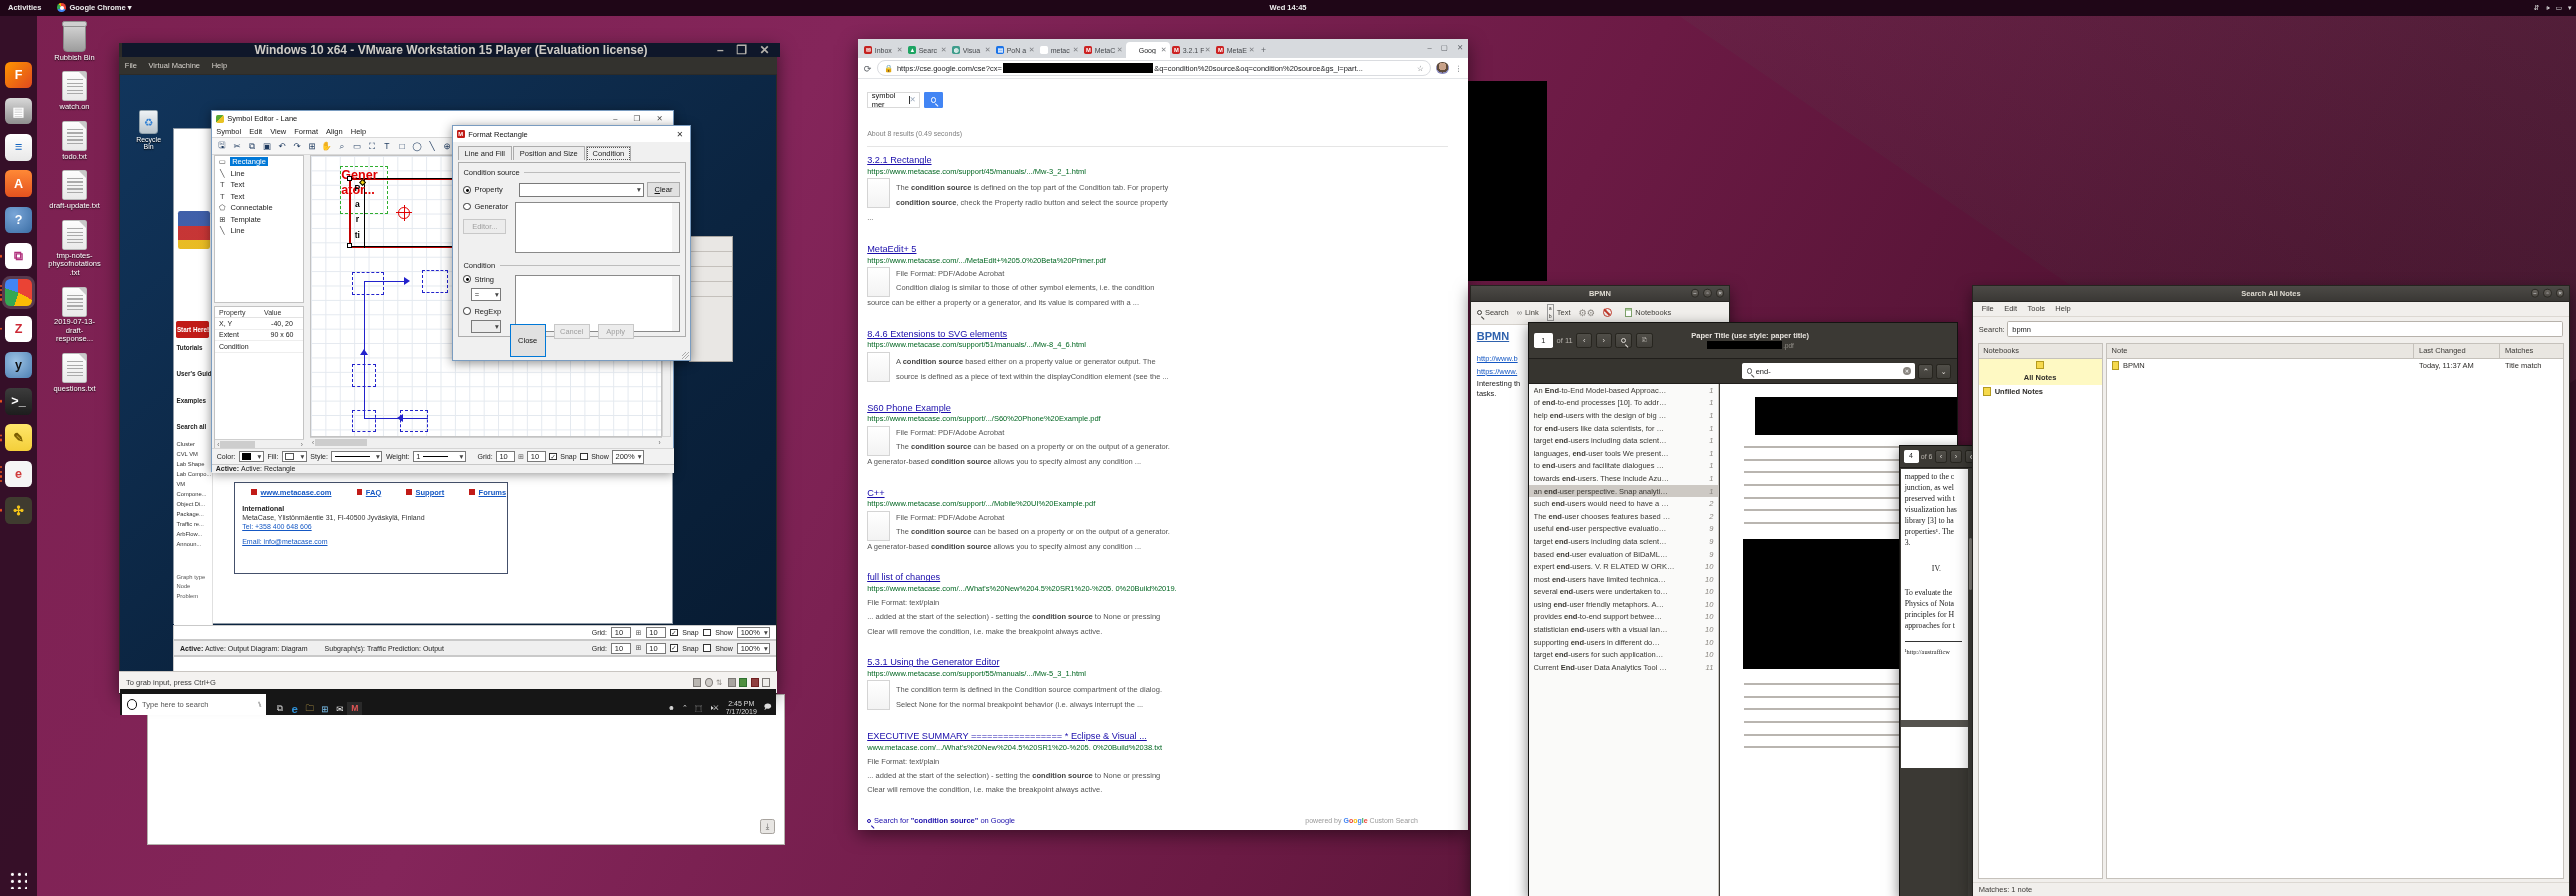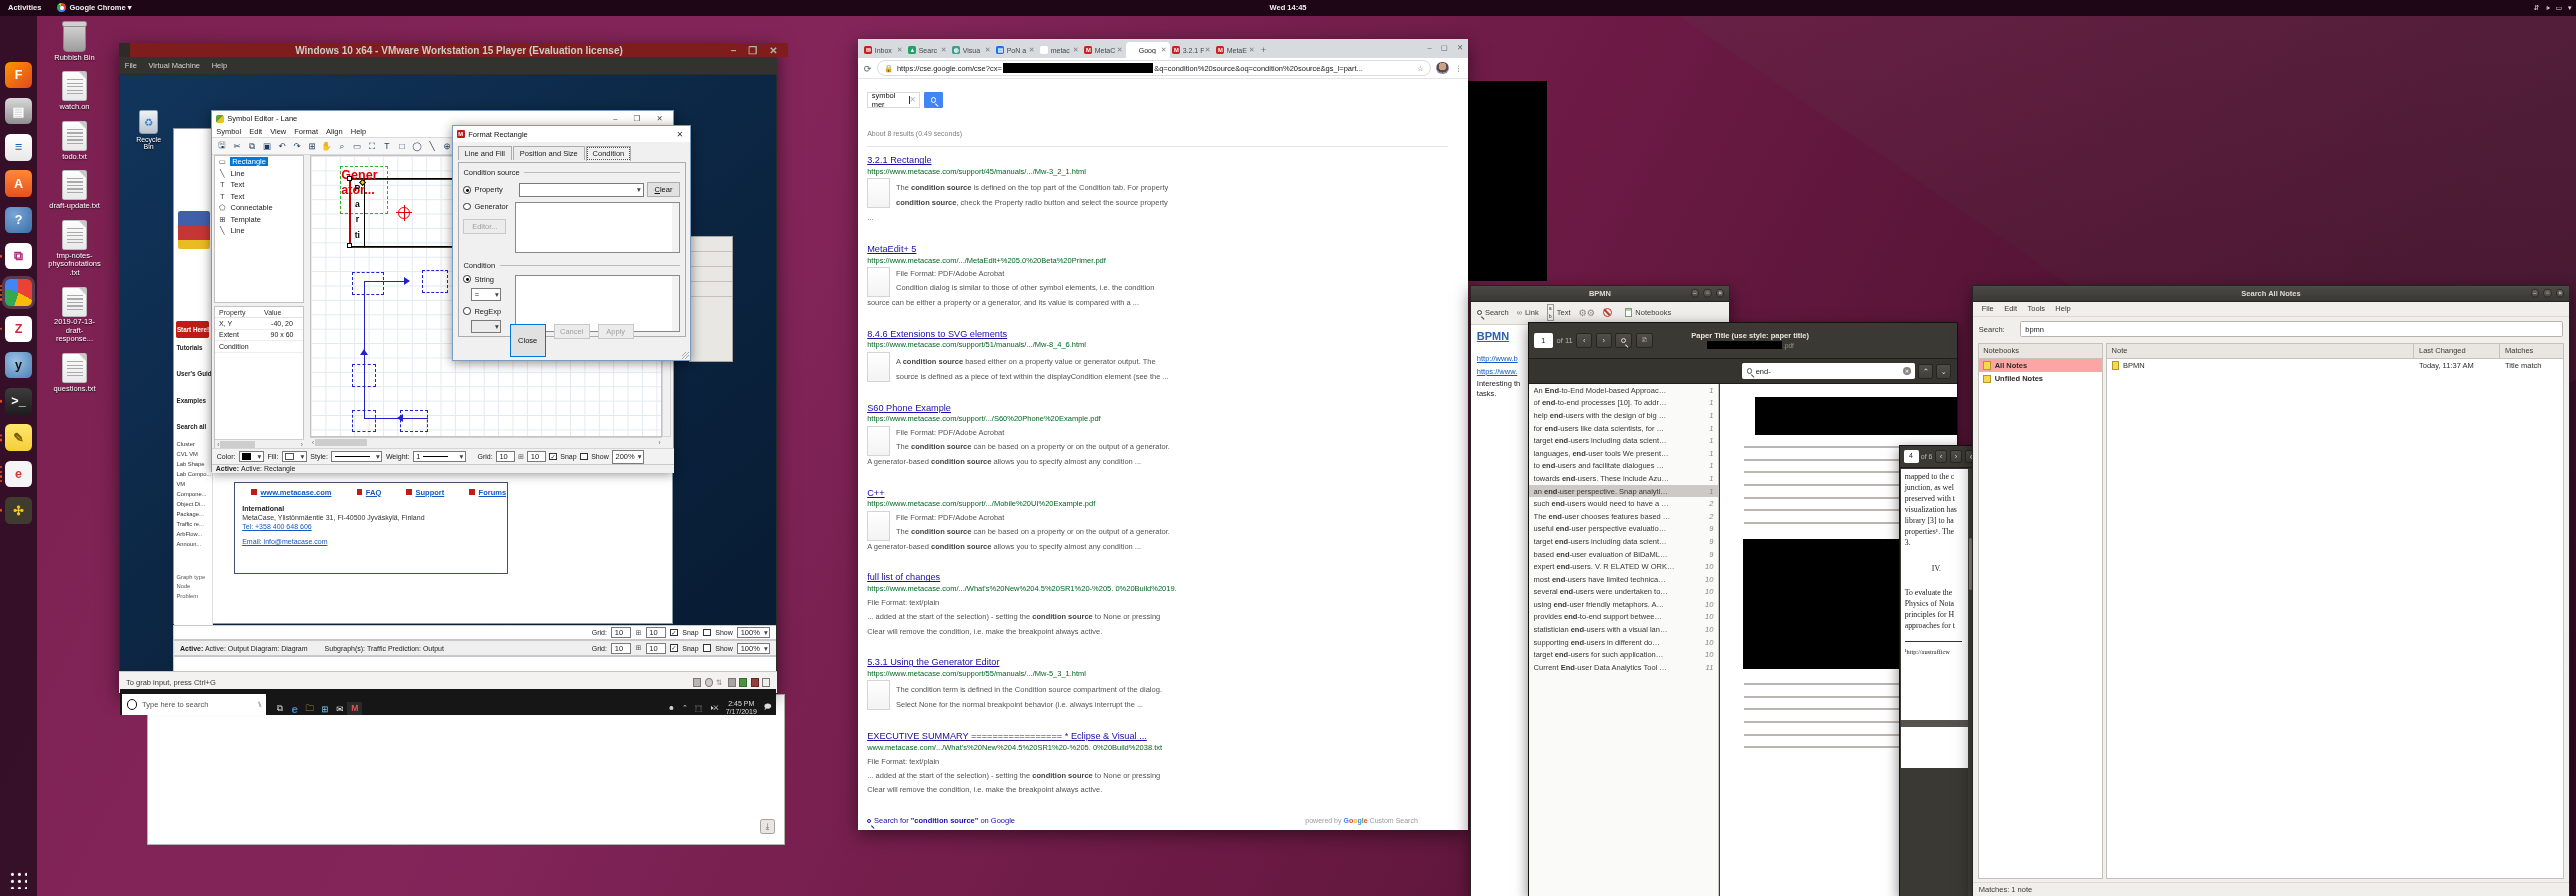--- a/index.html
+++ b/index.html
@@ -110,21 +110,21 @@
       <div class="tri1"></div>
       <div class="tri2"></div>
     </div>
 
   <div class="abs" style="left:1468px;top:81px;width:79px;height:200px;background:#000;z-index:6"></div>
 
   <div class="abs" style="left:147px;top:694px;width:638px;height:151px;background:#fff;border:0.6px solid #b5b1ad;z-index:7"></div>
   <div class="abs" style="left:760px;top:819px;width:15px;height:15px;background:#e8e6e3;border:0.6px solid #a7a39e;border-radius:2.3px;z-index:8;display:flex;align-items:center;justify-content:center;color:#555;font-size:8px">⤓</div>
 
   <div class="abs" style="left:119px;top:43px;width:658px;height:651px;background:#2c2b28;box-shadow:0 4.6px 17px rgba(0,0,0,.55);z-index:10">
-    <div class="abs" style="left:11px;top:0;width:658px;height:14.4px;background:#7f1d1d;color:#cfcbc5;display:flex;align-items:center;justify-content:center;font-weight:bold;font-size:10px">
+    <div class="abs" style="left:3px;top:0;width:658px;height:14.4px;background:#0f172a;color:#cfcbc5;display:flex;align-items:center;justify-content:center;font-weight:bold;font-size:12px">
       <span>Windows 10 x64 - VMware Workstation 15 Player (Evaluation license)</span>
       <span class="abs" style="right:5.8px;color:#b5b1ab;letter-spacing:4.6px">– ❐ ✕</span>
     </div>
     <div class="abs" style="left:0;top:14.4px;width:658px;height:17px;background:#33322e;display:flex;align-items:center;color:#d6d2cc">
       <div style="display:flex">
 
       <span style="padding:2.3px 5.8px">File</span>
           <span style="padding:2.3px 5.8px">Virtual Machine</span>
           <span style="padding:2.3px 5.8px">Help</span>
         </div>
@@ -987,32 +987,32 @@
         </span>
     </div>
     <div style="height:15px;display:flex;align-items:center;padding:0 3.5px;color:#3b3936;font-size:7.5px;border-bottom:0.6px solid #dcd8d2">
       <div style="display:flex">
           <span style="padding:1.2px 5.2px">File</span>
           <span style="padding:1.2px 5.2px">Edit</span>
           <span style="padding:1.2px 5.2px">Tools</span>
           <span style="padding:1.2px 5.2px">Help</span>
         </div>
     </div>
-    <div style="display:flex;align-items:center;gap:15px;padding:4.6px 5.8px">
+    <div style="display:flex;align-items:center;gap:2px;padding:4.6px 5.8px">
       <span style="color:#3b3936">Search:</span>
       <span style="flex:1;height:16px;background:#fff;border:0.6px solid #b7b2ab;border-radius:1.7px;display:flex;align-items:center;padding:0 4.6px;color:#222">
           <span>bpmn</span>
         </span>
     </div>
 
     <div style="position:absolute;left:4.6px;top:57px;width:125px;bottom:17px;background:#fff;border:0.6px solid #c5c1bb">
       <div style="background:#e9e6e1;border-bottom:0.6px solid #c5c1bb;padding:2.3px 4.6px;color:#3b3936">Notebooks</div>
       <div>
 
-          <div style="display: flex; align-items: center; gap: 4px; padding: 2.3px 4.6px; color: rgb(46, 44, 41); background: #fca5a5;" class="nb-sel">
+          <div style="display: flex; align-items: center; gap: 4px; padding: 2.3px 4.6px; color: rgb(46, 44, 41); background: #fef9c3; flex-direction: column;" class="nb-sel">
             <span style="width:7.5px;height:8.6px;background:#f6d94c;border:0.6px solid #b39a1e"></span>
             <b>All Notes</b>
           </div>
 
           <div style="display:flex;align-items:center;gap:4px;padding:2.3px 4.6px;color:#2e2c29">
             <span style="width:7.5px;height:8.6px;background:#f6d94c;border:0.6px solid #b39a1e"></span>
             <b>Unfiled Notes</b>
           </div>
         </div>
     </div>

